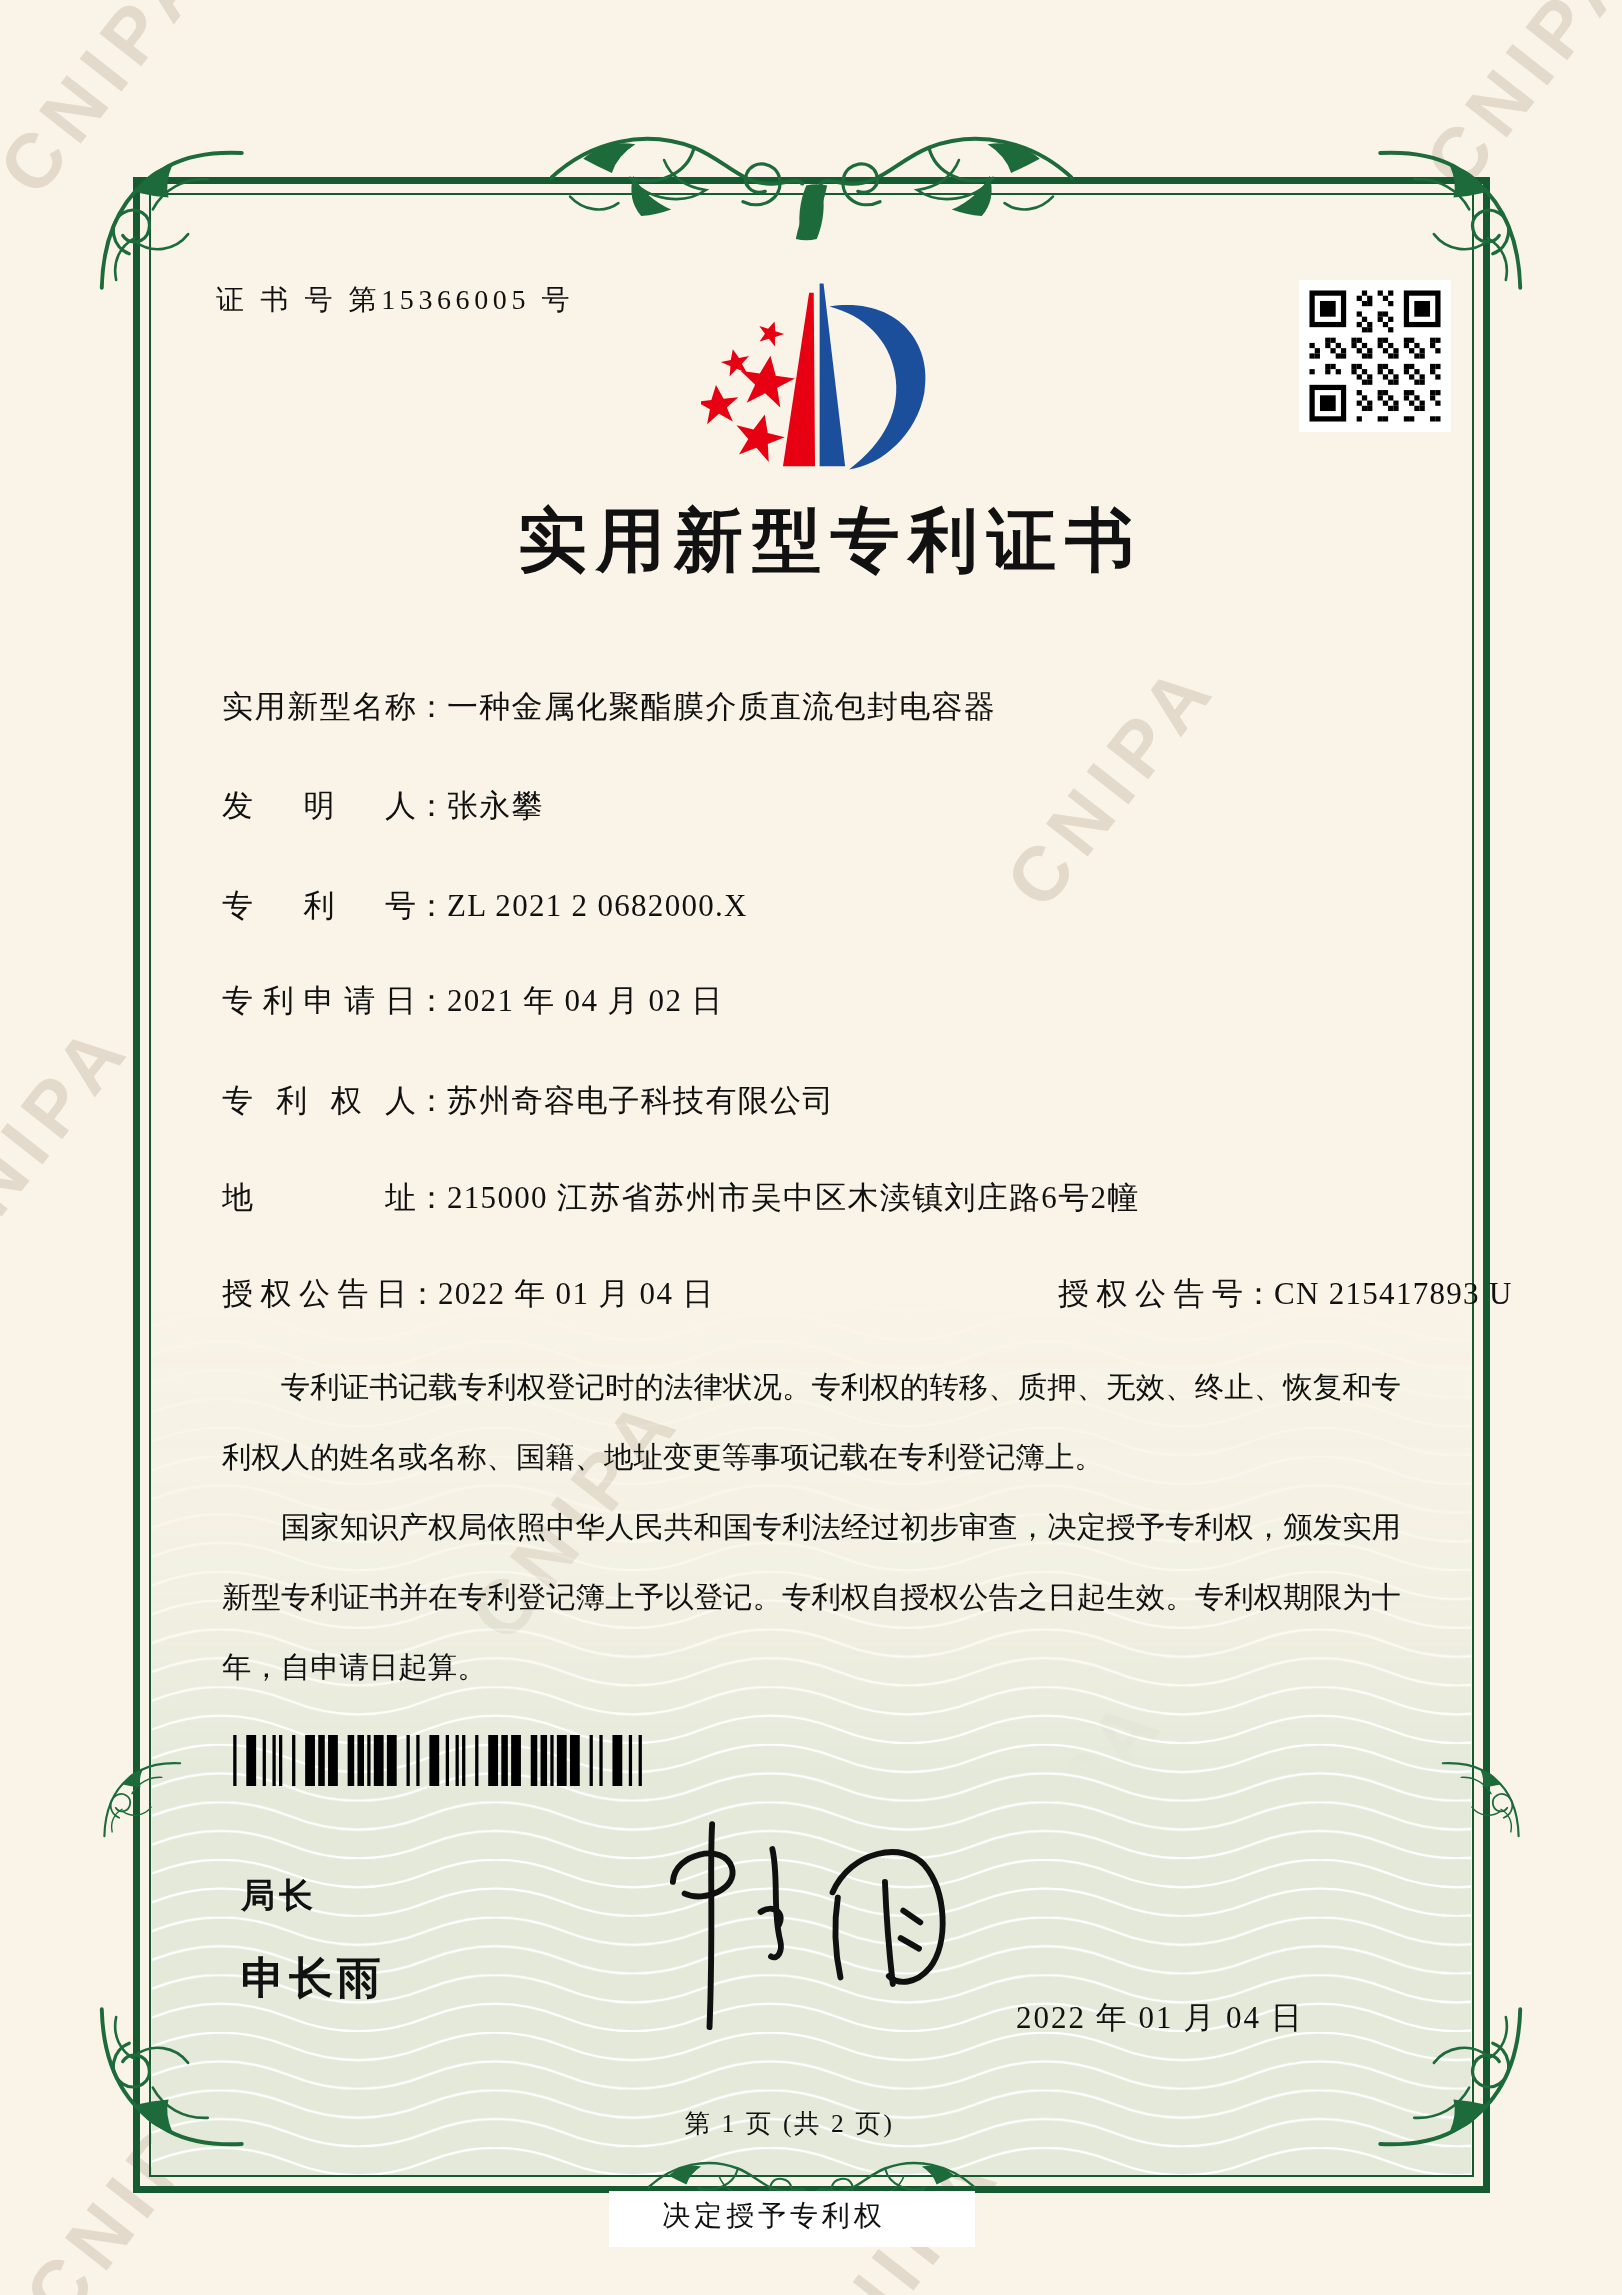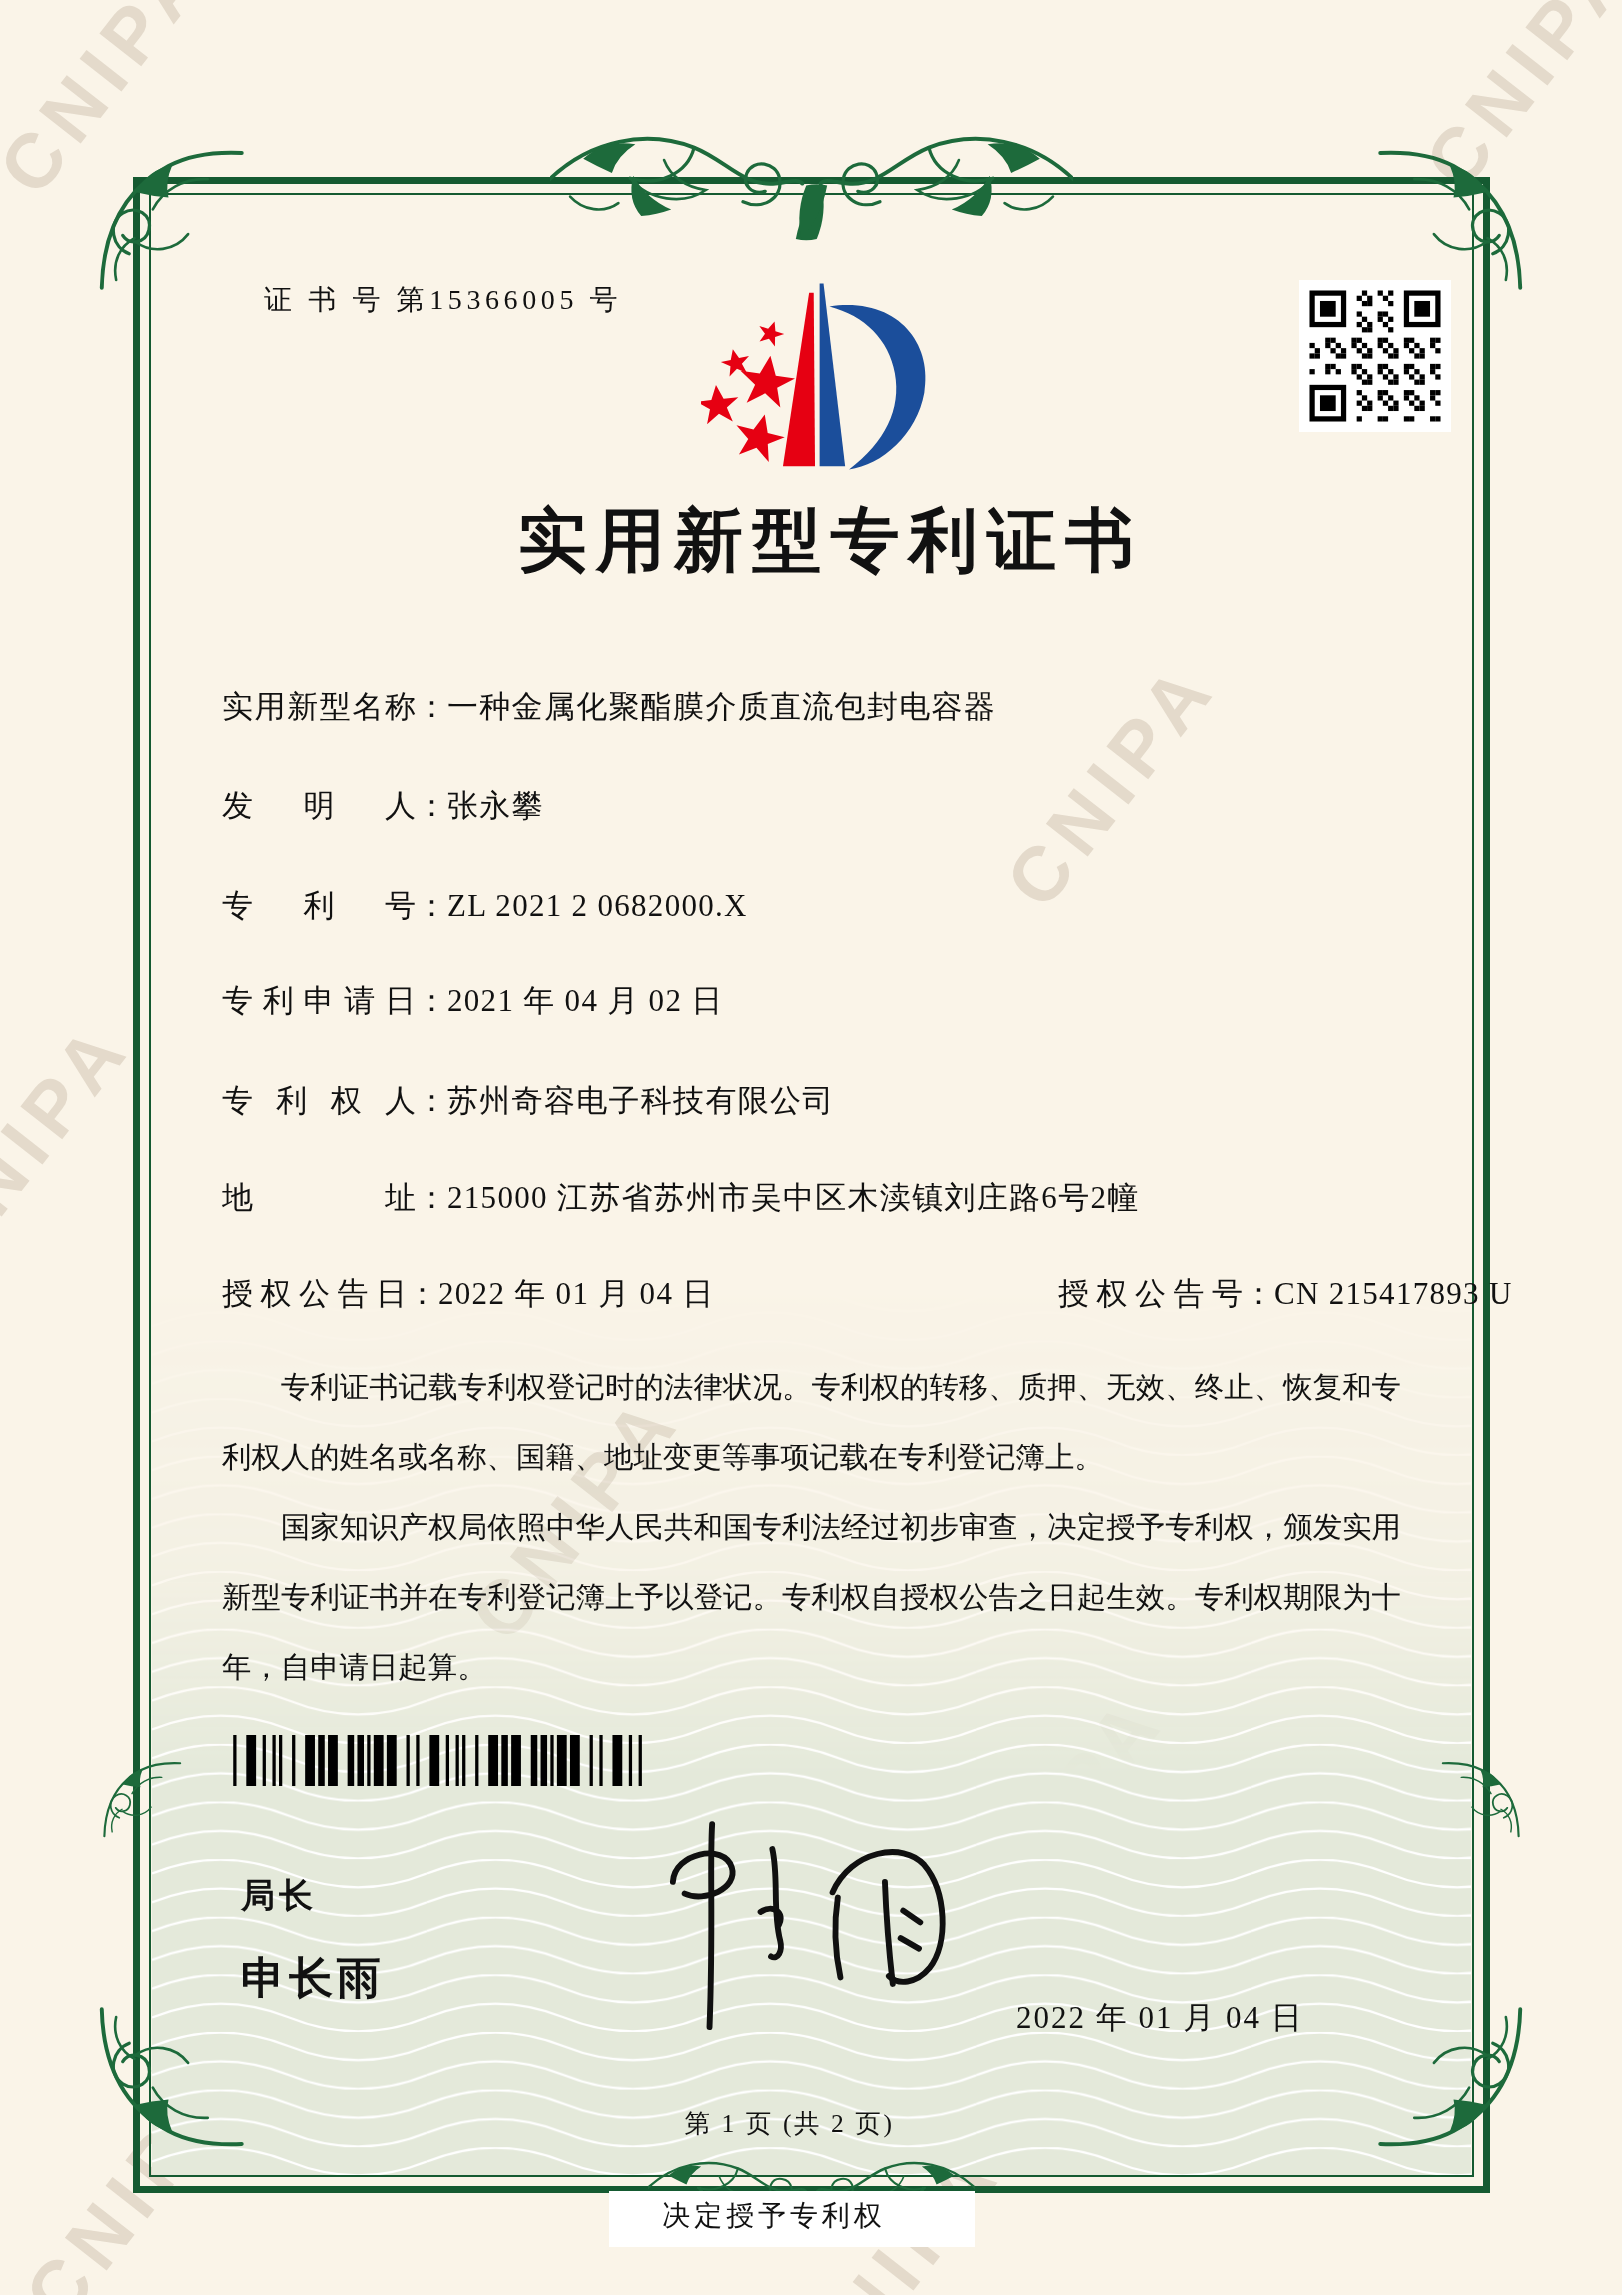--- a/index.html
+++ b/index.html
@@ -27,21 +27,21 @@
     position:absolute;left:133px;top:177px;right:133px;bottom:102px;
     border:7.9px solid #155a31;
   }
   .frame-inner{
     position:absolute;left:149px;top:193px;right:149px;bottom:118px;
     border:2.6px solid #155a31;
   }
   
   .cert-no{
     position:absolute;left:216px;top:281px;
-    font-size:28px;letter-spacing:4.6px;margin-left:48px;
+    font-size:28px;letter-spacing:4.6px;
   }
   .cert-title{
     position:absolute;left:0;right:0;top:495px;
     text-align:center;font-size:69px;font-weight:bold;letter-spacing:9.2px;margin-left:38px;
   }
   
   .frow{position:absolute;left:222px;font-size:31px;white-space:nowrap;}
   .lbl{
     display:inline-block;width:194px;
     text-align:justify;text-align-last:justify;

